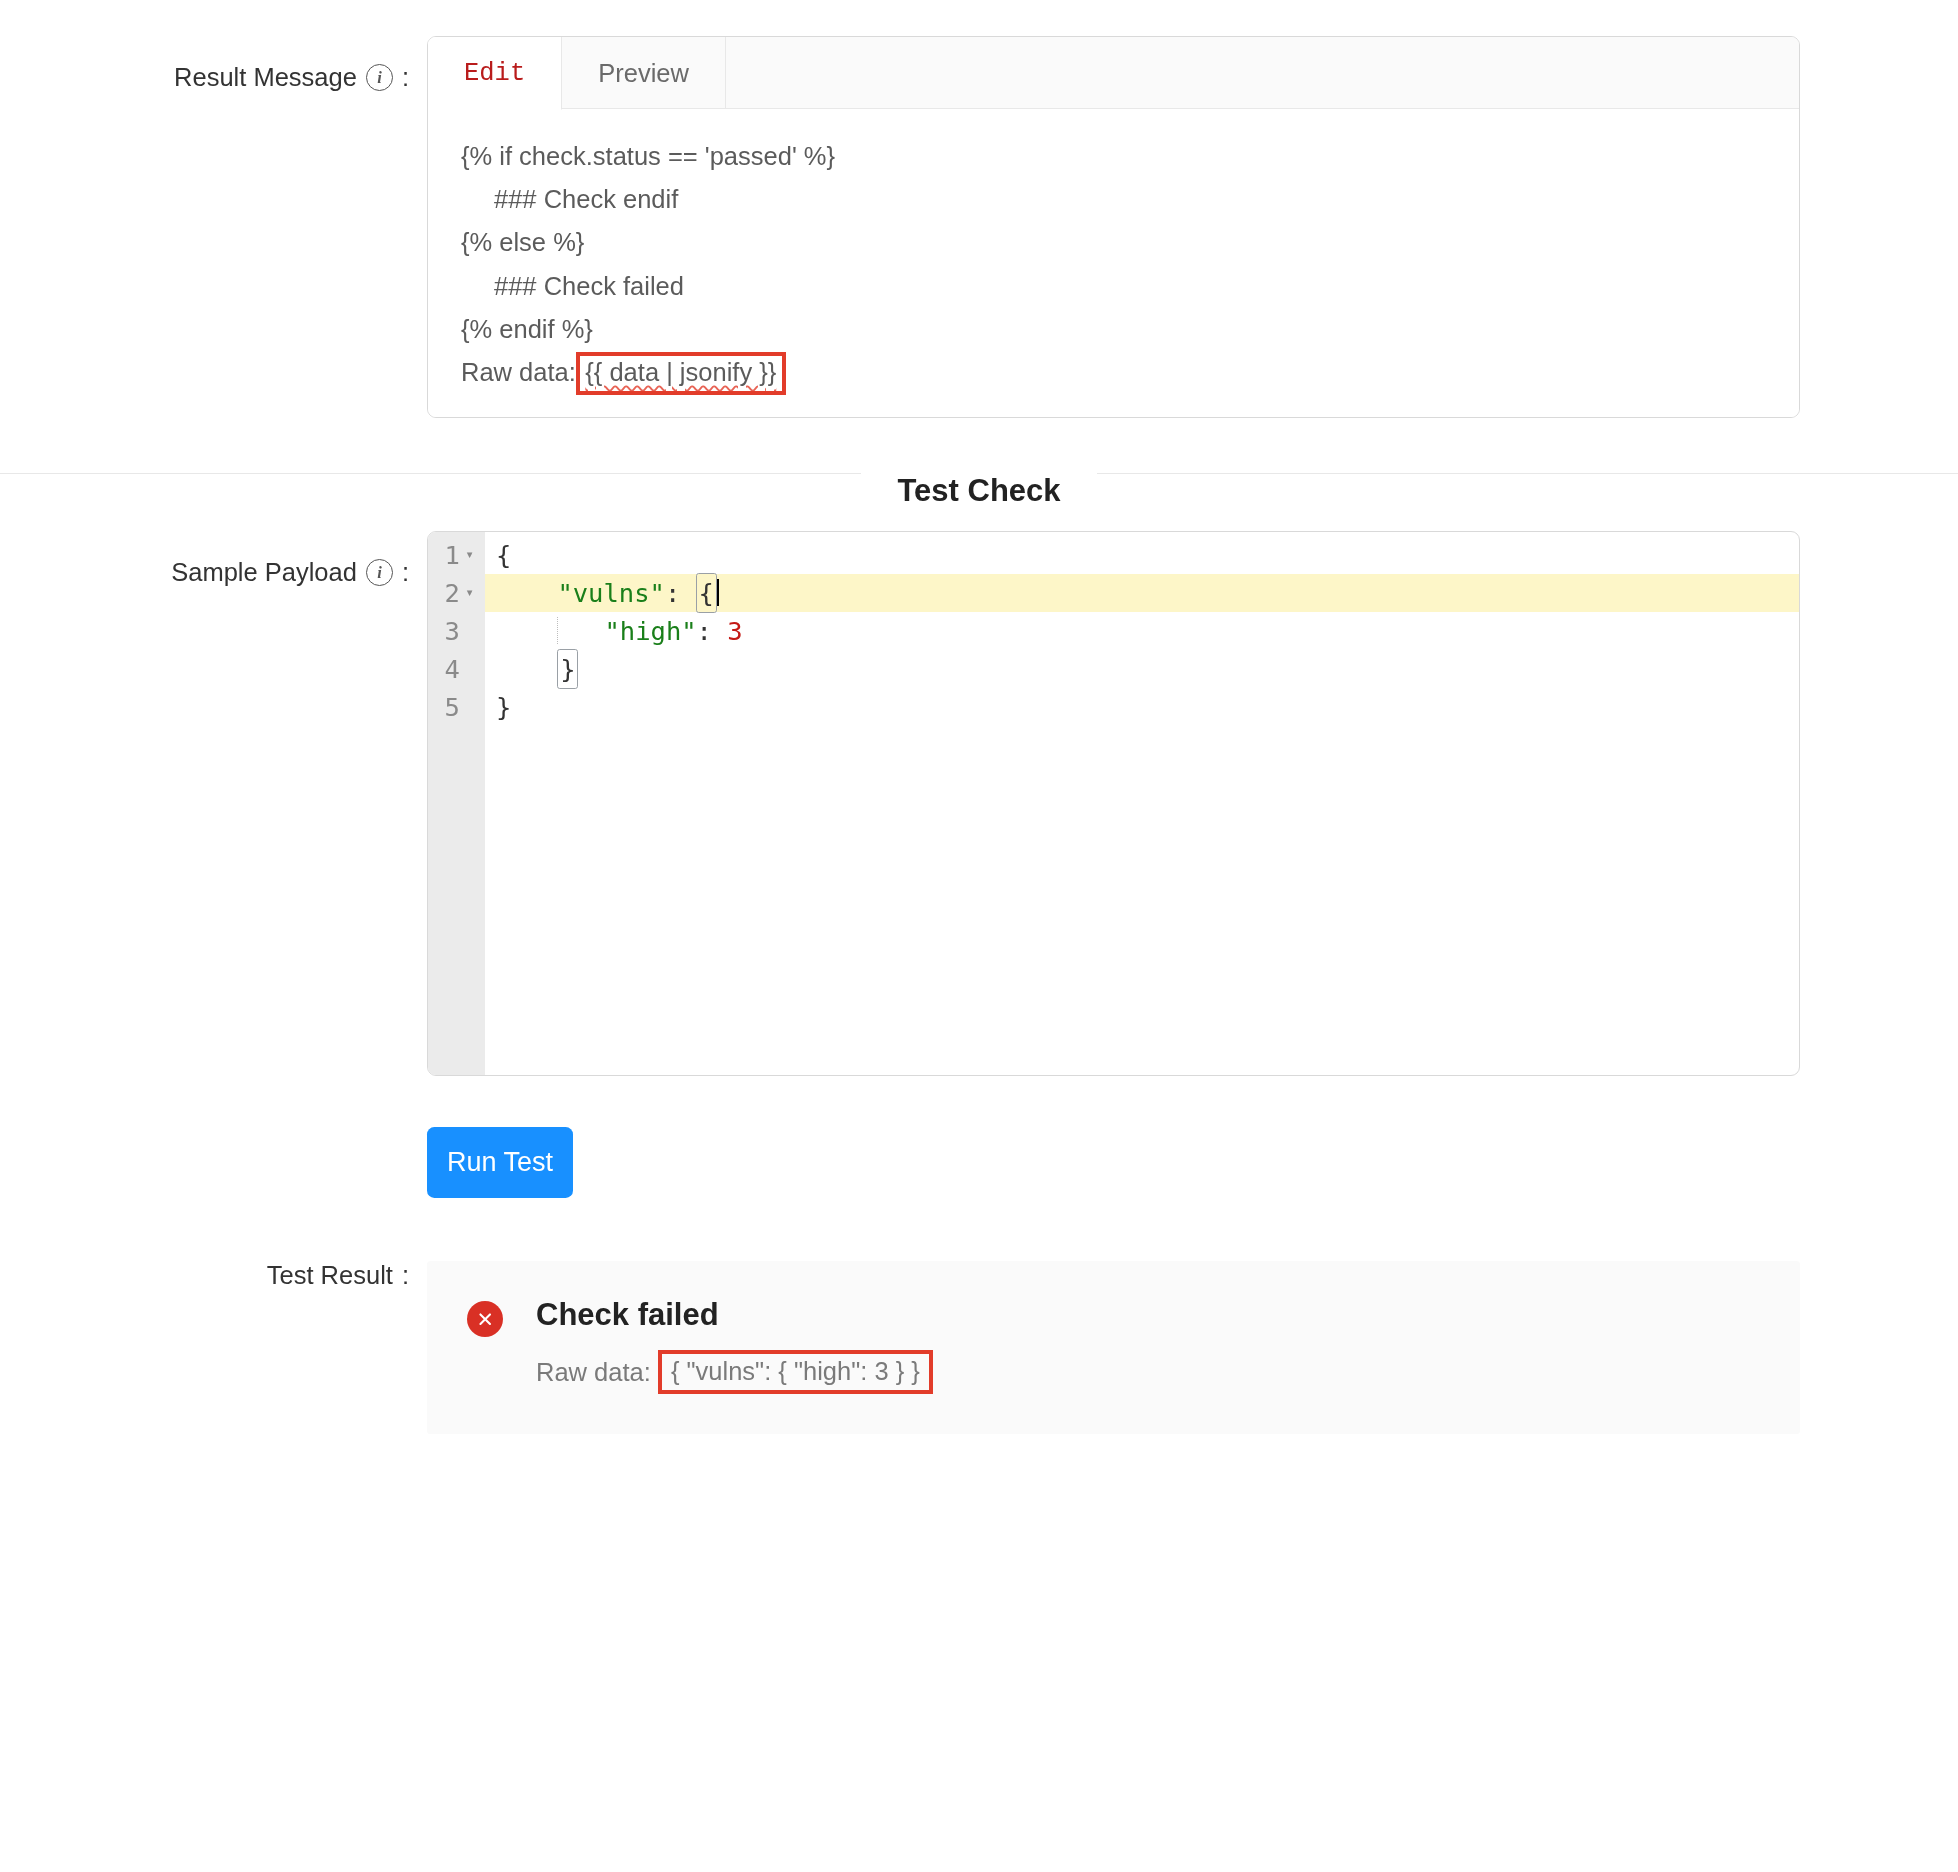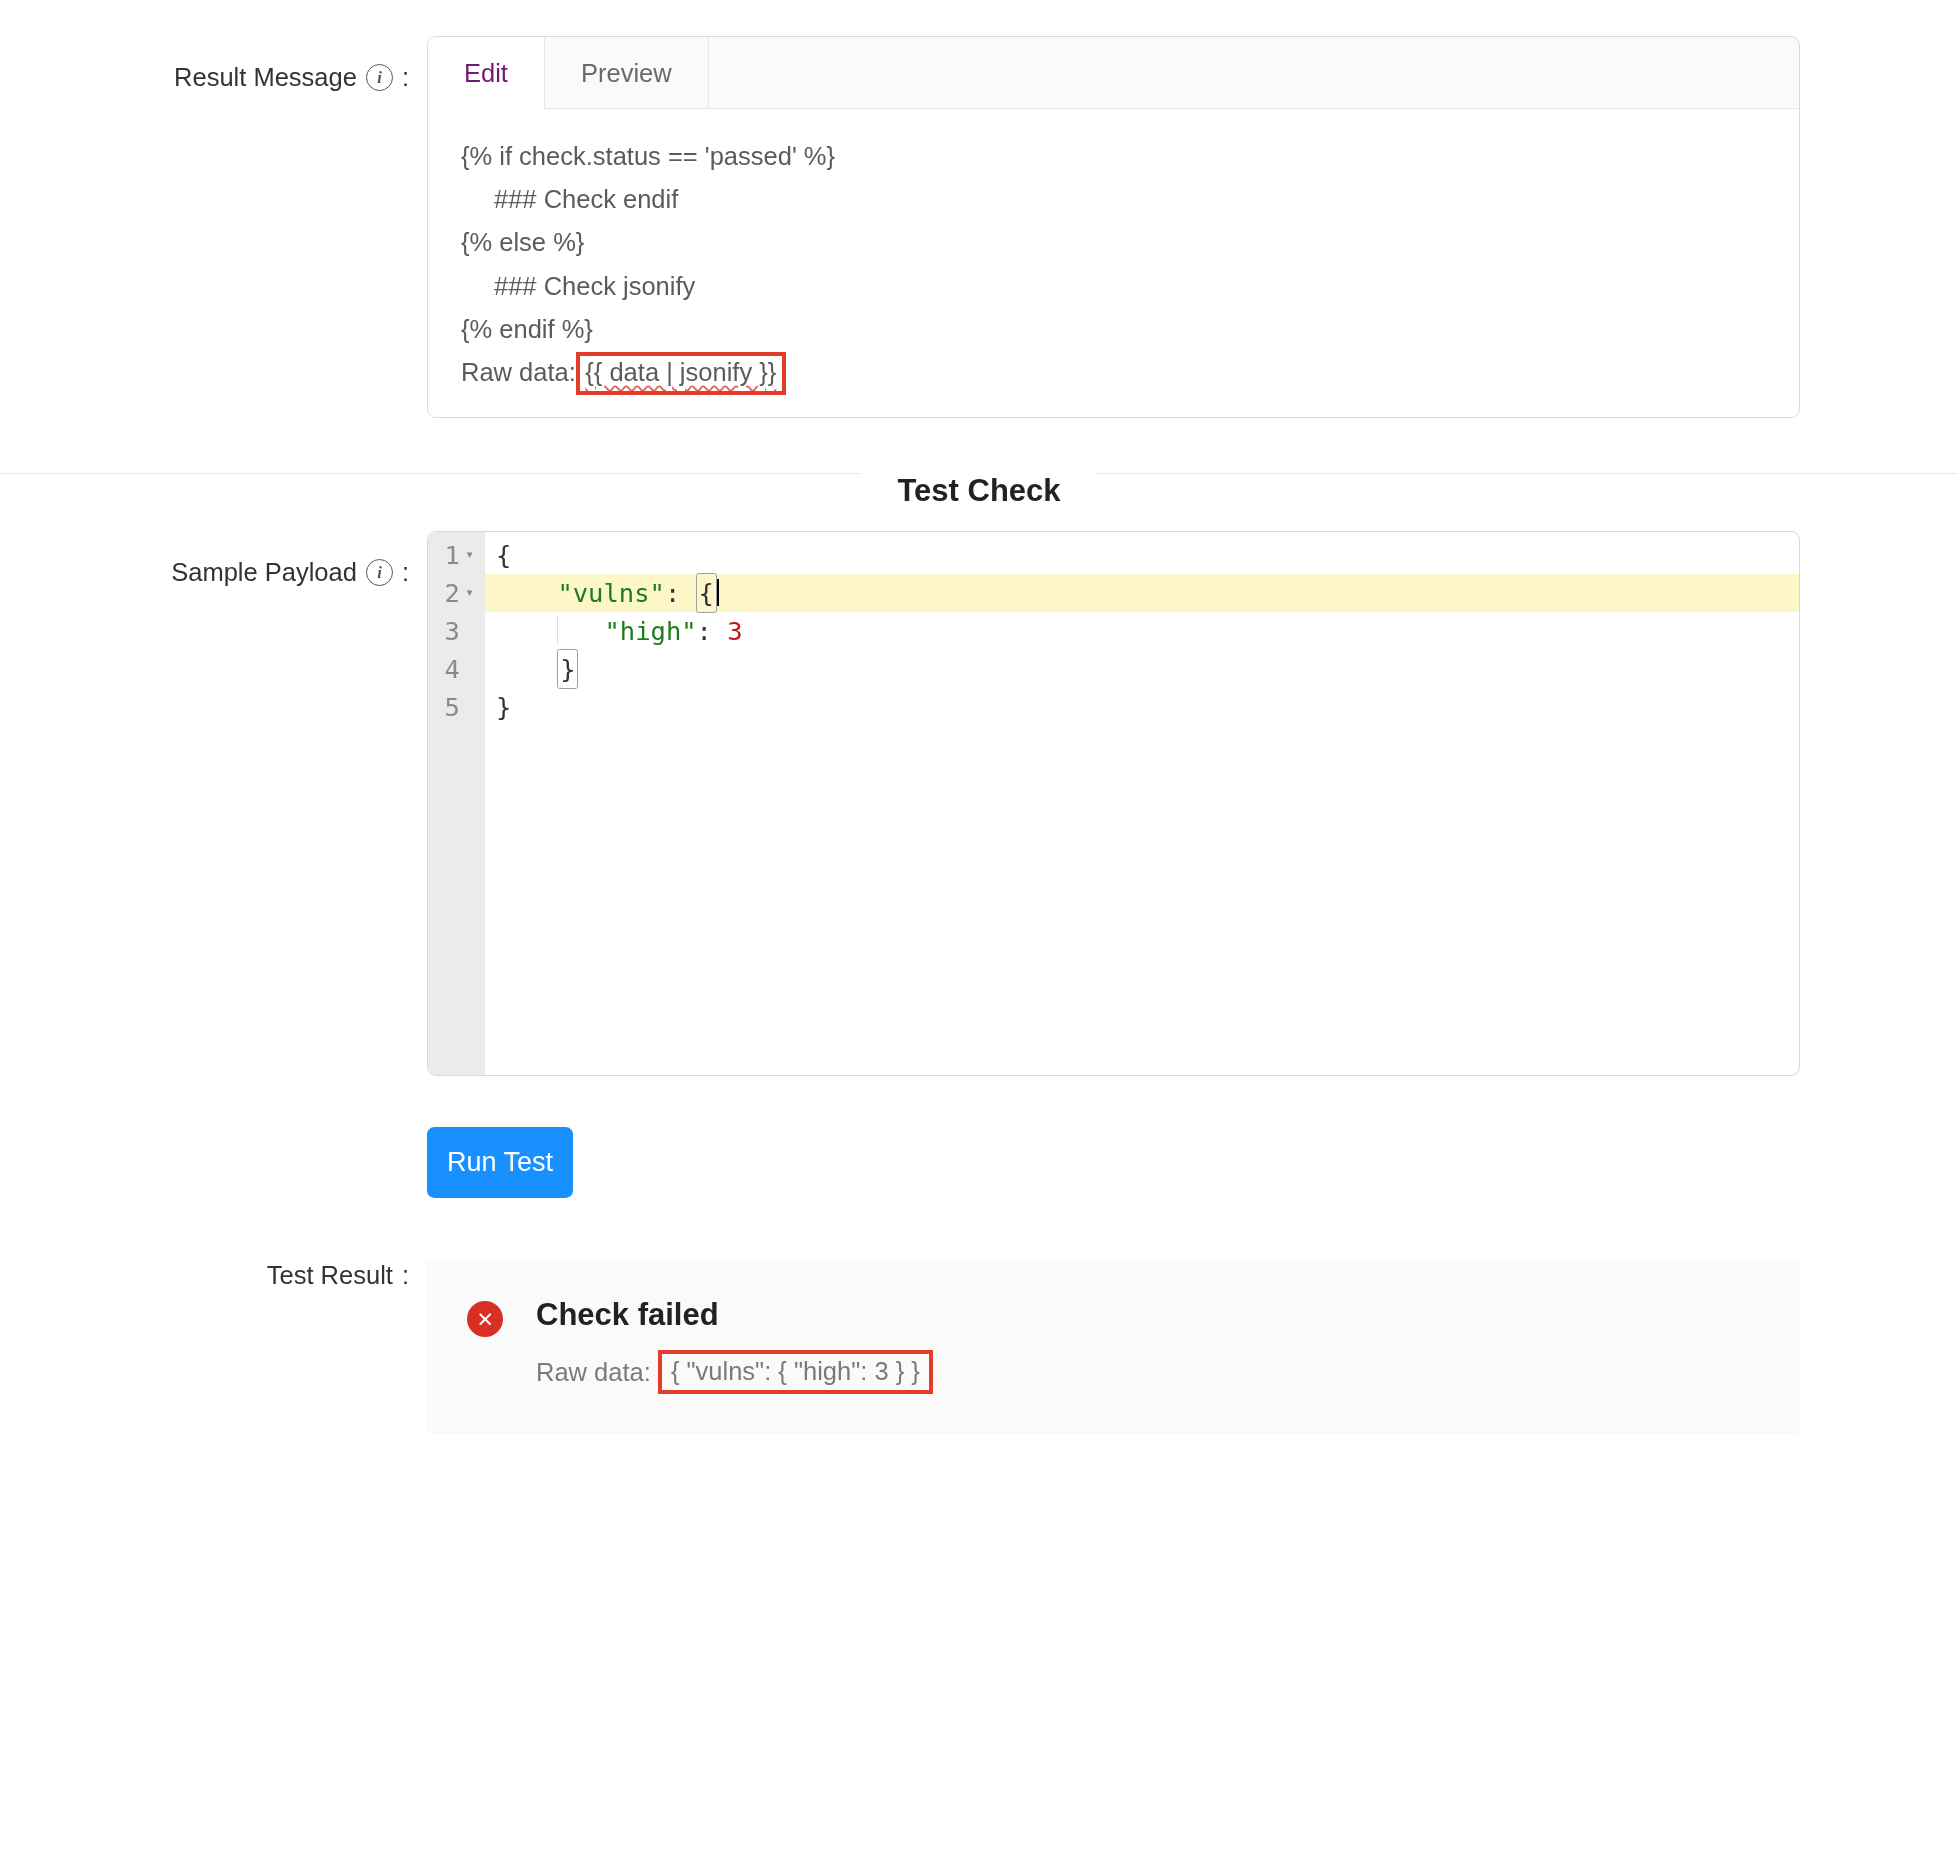--- a/index.html
+++ b/index.html
@@ -57,24 +57,25 @@
     background: #fafafa;
   }
   .tab {
     padding: 22px 36px 20px 36px;
     color: #6a6a6a;
     cursor: pointer;
     background: #fafafa;
     border-right: 1.8px solid #e8e8e8;
   }
   .tab.active {
-    color: #701a75;
+    color: #b91c1c;
     background: #fff;
     border-bottom: 1.8px solid #fff;
     margin-bottom: -1.8px;
+    font-family: Liberation Mono, monospace;
   }
   .editor-area {
     background: #fff;
     padding: 25.5px 33px 22px 33px;
     color: #5b5b5b;
     line-height: 1.7;
     font-size: 25.5px;
   }
   .editor-area .indent { padding-left: 33px; }
   .hl-box {
@@ -237,21 +238,21 @@
   <div class="control-col">
     <div class="panel">
       <div class="tabs">
         <div class="tab active">Edit</div>
         <div class="tab">Preview</div>
       </div>
       <div class="editor-area">
         <div>{% if check.status == 'passed' %}</div>
         <div class="indent">### Check endif</div>
         <div>{% else %}</div>
-        <div class="indent">### Check jsonify</div>
+        <div class="indent">### Check failed</div>
         <div>{% endif %}</div>
         <div>
           <span>Raw data:</span><span class="hl-box"><span class="spellwave">{{ data | jsonify }}</span></span>
         </div>
       </div>
     </div>
   </div>
 </div>
 
 <div class="section-header">

